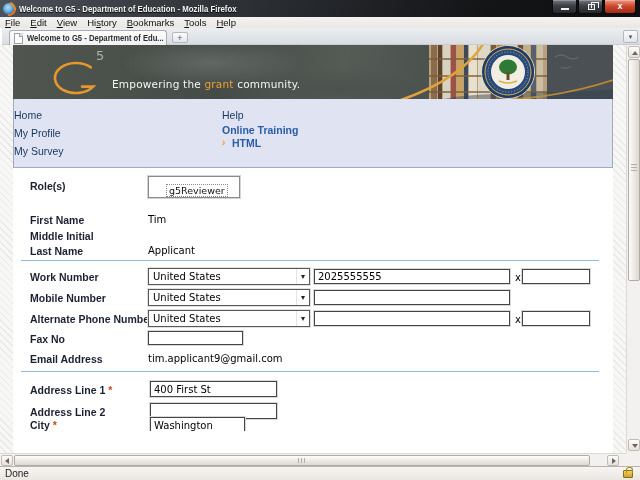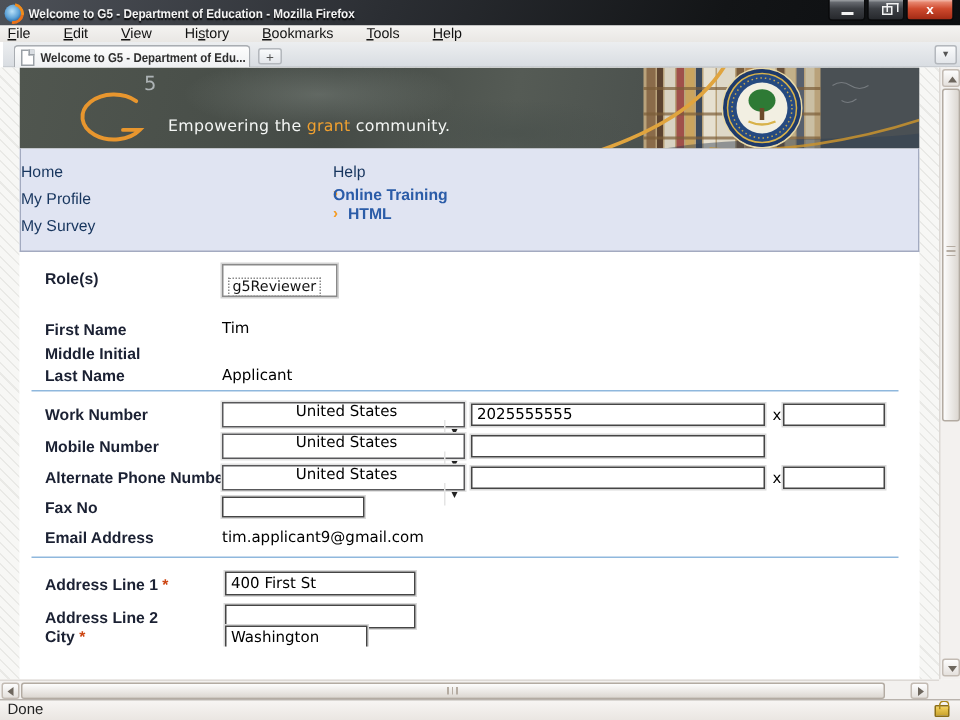--- a/index.html
+++ b/index.html
@@ -22,21 +22,21 @@
   .winbtn { width:25px; height:14px; border:1px solid #0a0b0c; border-top:none;
     border-radius:0 0 3px 3px; background:linear-gradient(#74787e,#3c3f44 45%,#26282c);
     position:relative; box-shadow:inset 0 1px 0 rgba(255,255,255,.25); }
   .winbtn.close { width:32px; background:linear-gradient(#ef9a84,#cf4a2e 45%,#a22a14); }
   .glyph-min { position:absolute; left:8px; bottom:3px; width:8px; height:2px; background:#f2f2f2; }
   .glyph-max { position:absolute; left:9px; top:4px; width:7px; height:6px; border:1px solid #f2f2f2; background:rgba(255,255,255,.12); }
   .glyph-max::after { content:""; position:absolute; left:2px; top:-3px; width:6px; height:5px; border:1px solid #f2f2f2; border-bottom:none; }
   .glyph-x { color:#fff; font-size:9px; font-weight:bold; line-height:13px; display:block; text-align:center; }
 
   .menubar { position:absolute; top:17px; left:0; width:640px; height:11px;
-    background:linear-gradient(#f4f3f1,#e9e7e4); display:flex; align-items:center; font-size:9.5px; color:#111;gap:12px; }
+    background:linear-gradient(#f4f3f1,#e9e7e4); display:flex; align-items:center; font-size:9.5px; color:#111; }
   .menu-item { padding:0 5px; line-height:11px; white-space:nowrap; }
   .menu-item u { text-decoration:underline; }
 
   .tabbar { position:absolute; top:28px; left:2px; width:640px; height:17px;
     background:linear-gradient(#eceef0,#d9dde2); border-bottom:1px solid #c9cdd2; }
   .tab { position:absolute; left:7px; top:2px; width:158px; height:15px;
     background:linear-gradient(#fdfdfd,#eef0f2); border:1px solid #a9adb2; border-bottom:none;
     border-radius:3px 3px 0 0; display:flex; align-items:center; padding:0 4px; }
   .page-icon { width:9px; height:11px; background:#fff; border:1px solid #9aa0a6; position:relative; flex:0 0 auto; margin-right:4px; }
   .page-icon::after { content:""; position:absolute; right:-1px; top:-1px; width:3px; height:3px;
@@ -85,25 +85,25 @@
   .form { position:relative; width:600px; height:263px; background:#fff; overflow:hidden;
     font-family:"DejaVu Sans",sans-serif; }
   .flabel { position:absolute; left:17px; font-family:"Liberation Sans",sans-serif;
     font-size:10.5px; font-weight:bold; color:#1b2133; white-space:nowrap; }
   .req { color:#cc4411; }
   .fval { position:absolute; left:135px; font-size:10px; color:#000; }
   .tinput { position:absolute; border:1px solid #454545; box-shadow:0 0 0 1px #d9d9d9;
     background:#fff; font:10px "DejaVu Sans",sans-serif; padding:0 3px; }
   .fselect { position:absolute; left:135px; width:162px; height:17px; border:1px solid #58585a;
     box-shadow:0 0 0 1px #e2e2e2; background:#fff; display:flex; align-items:center;
-    font-size:10px; color:#000; padding-left:4px;flex-direction:column; }
+    font-size:10px; color:#000; padding-left:4px; }
   .fselect .arrow { margin-left:auto; width:13px; text-align:center; font-size:8px; color:#222;
     border-left:1px solid #e4e4e4; align-self:stretch; line-height:15px; }
-  .listbox { position:absolute; left:135px; top:8px; width:77px; height:22px;
-    border:1px solid #8a8a8a; box-shadow:0 0 0 1px #d4d4d4; background:#fff; padding:2px 3px; }
+  .listbox { position:absolute; left:135px; top:8px; width:92px; height:22px;
+    border:1px solid #8a8a8a; box-shadow:0 0 0 1px #d4d4d4; background:#fff; padding:2px 17px; }
   .listbox .opt { display:inline-block; border:1px dotted #8a8a8a; font-size:9.5px; padding:0 2px; color:#111; }
   .divider { position:absolute; left:8px; width:578px; height:1px; background:#8fb8dd; }
   .xsep { position:absolute; font-size:10px; color:#000; }
 
   
   .vscroll { position:absolute; top:45px; right:0; width:14px; height:408px; background:#f3f1ef; border-left:1px solid #ddd9d5; }
   .sbtn { position:absolute; left:1px; width:12px; height:12px; background:linear-gradient(#fdfdfd,#e5e1dd);
     border:1px solid #c3bbb3; border-radius:2px; }
   .tri { position:absolute; left:3px; width:0; height:0; border-left:3px solid transparent; border-right:3px solid transparent; }
   .tri.up   { top:4px; border-bottom:4px solid #6e675e; }

